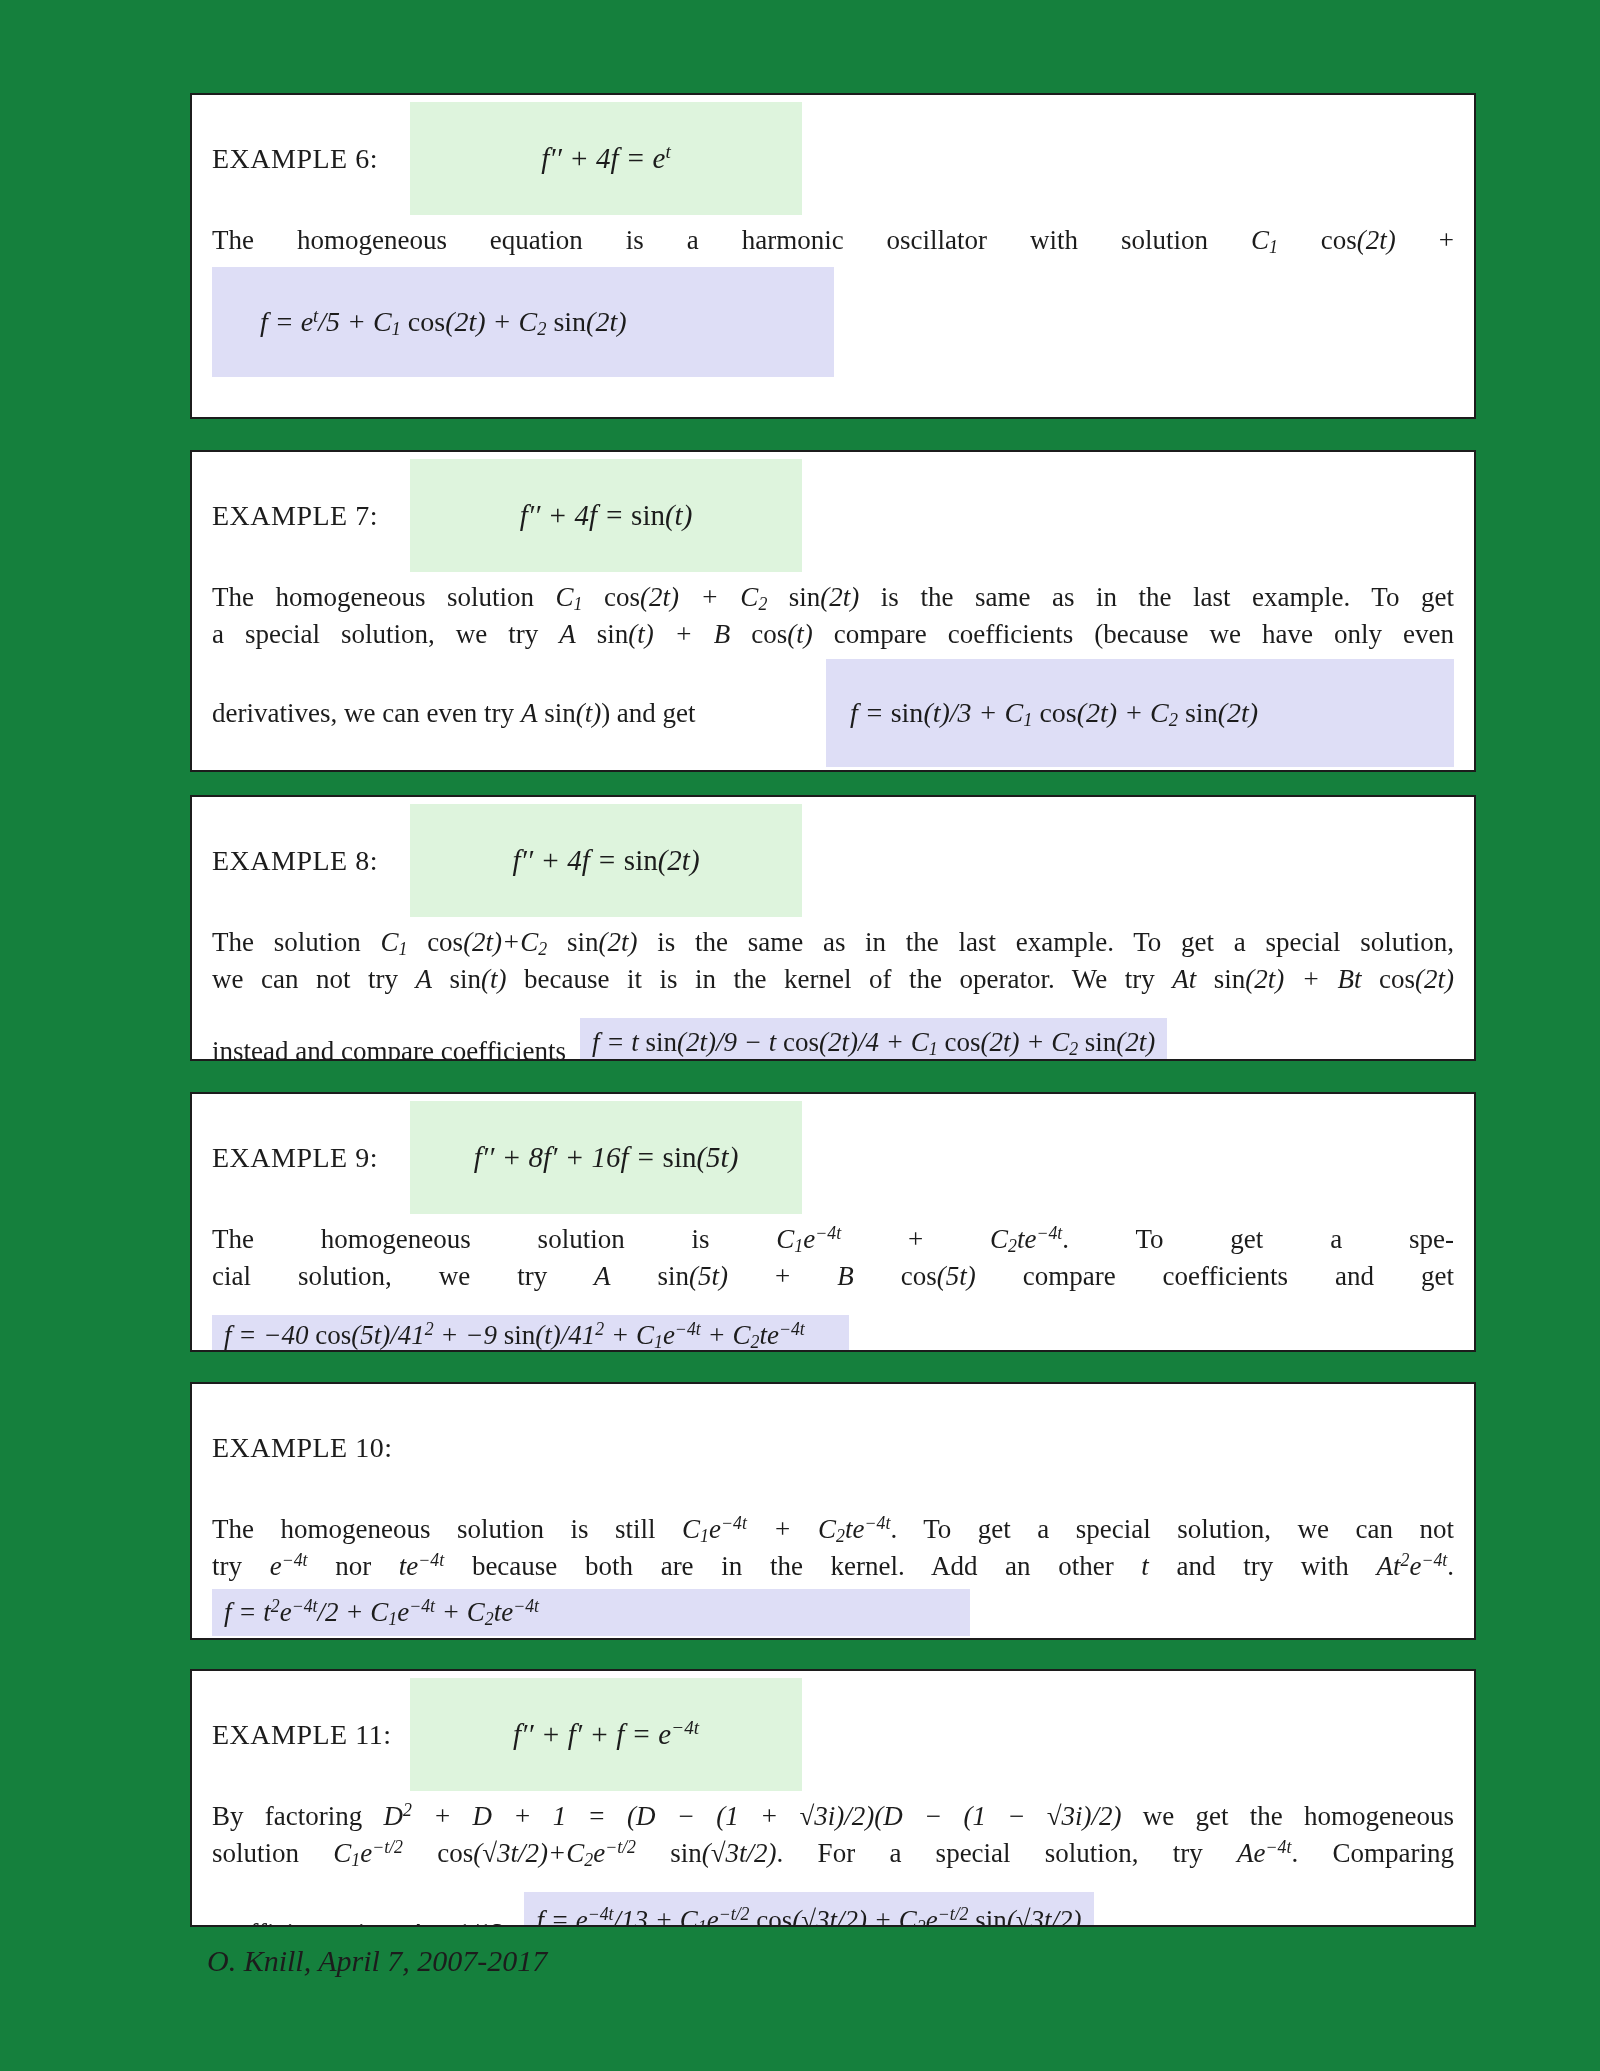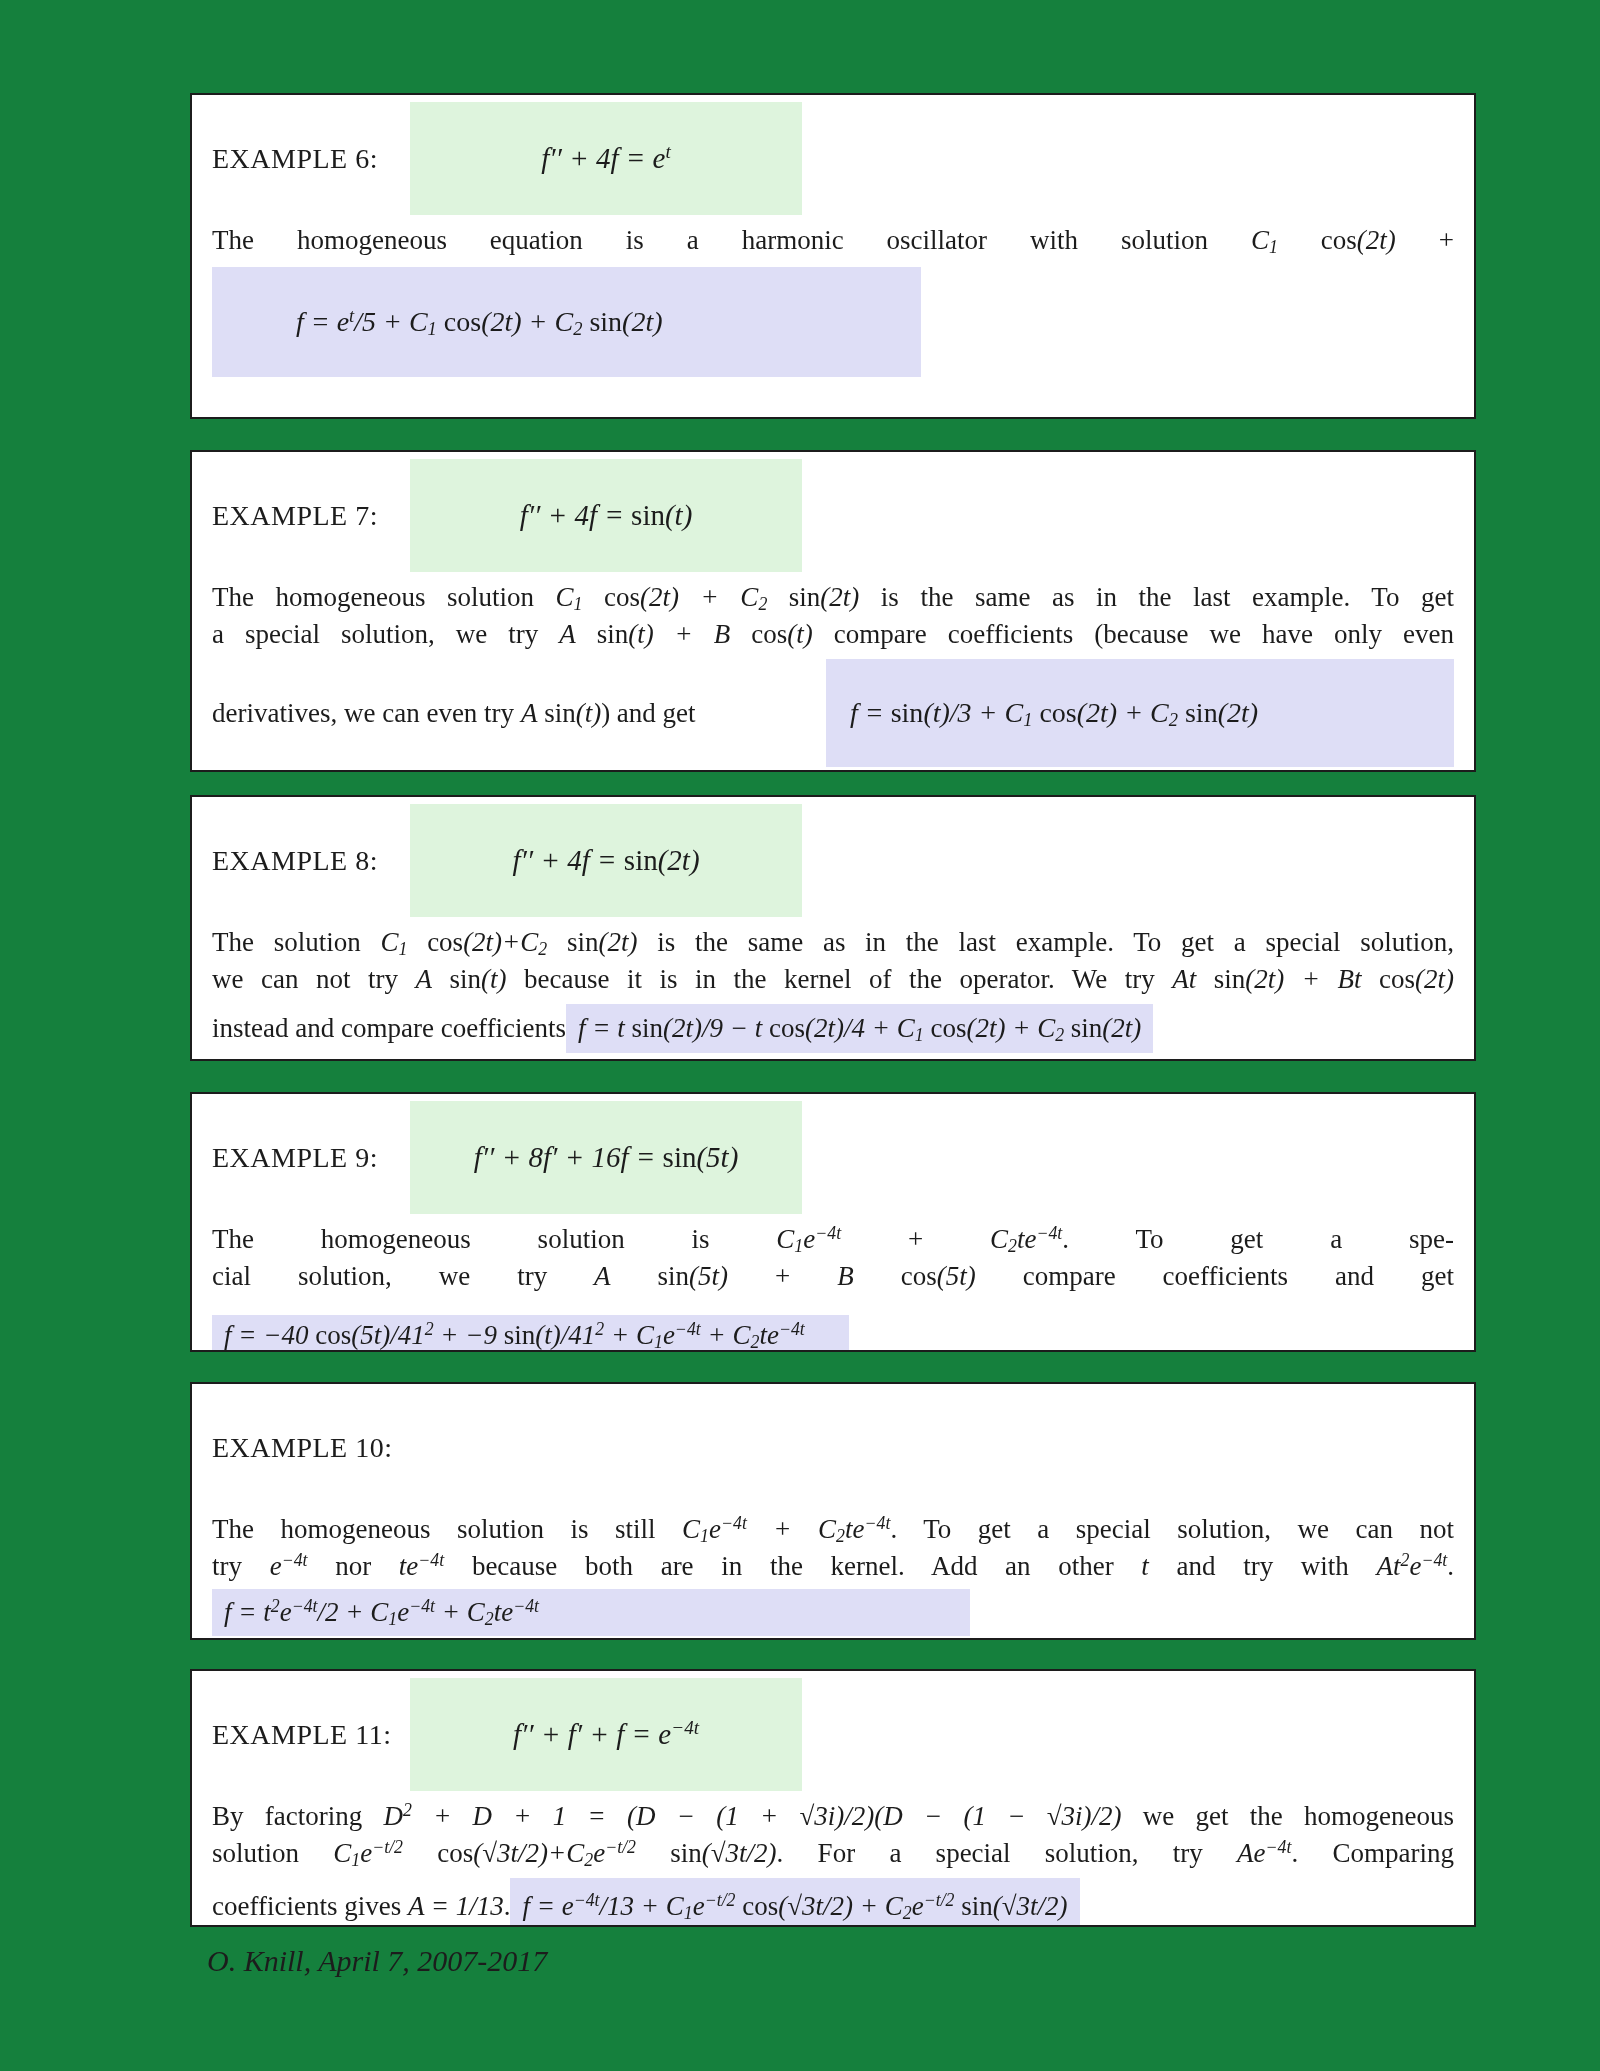--- a/index.html
+++ b/index.html
@@ -17,25 +17,25 @@
   .ex-head{display:flex;align-items:center;margin-top:7px;height:113px}
   .ex-label{font-size:28px;min-width:198px;flex:none;letter-spacing:0.5px}
   .eq-green{background:var(--green,#def4dd);min-width:392px;height:113px;display:flex;
             align-items:center;justify-content:center;font-size:29px;padding:0 14px;box-sizing:border-box}
 
   .line{font-size:27px;line-height:37px;white-space:normal}
   .first{margin-top:7px}
   .jl{text-align:justify;text-align-last:justify}
 
   .sol-block{background:var(--lav,#dedef6);display:flex;align-items:center;font-size:28px}
-  .sol6{margin-top:8px;width:709px;height:110px;padding-left:84px;box-sizing:border-box}
+  .sol6{margin-top:8px;width:622px;height:110px;padding-left:48px;box-sizing:border-box}
   .row-bottom{display:flex;align-items:center;justify-content:space-between;margin-top:6px}
   .tail{font-size:27px;flex:none}
   .sol7{width:628px;height:108px;justify-content:flex-start;padding:0 24px;box-sizing:border-box;flex:none}
-  .line3{margin-top:6px;font-size:27px;display:flex;align-items:center;}
+  .line3{margin-top:20px;font-size:27px;display:flex;align-items:flex-end;gap:14px}
   .hl-inline{background:var(--lav,#dedef6);padding:9px 12px;display:inline-block;font-size:27px}
   .hl-tall{padding:13px 12px}
   .sol9{margin-top:20px;width:fit-content;padding:5px 44px 5px 12px;font-size:27px}
   .sol10{margin-top:4px;width:fit-content;min-width:758px;box-sizing:border-box;padding:8px 12px;font-size:27px}
 
   .footer{position:absolute;left:207px;top:1944px;font-style:italic;font-size:30px}
 
   .mi{font-style:italic}
   sup,sub{font-size:66%;line-height:0;vertical-align:baseline;position:relative}
   sup{top:-0.5em}

